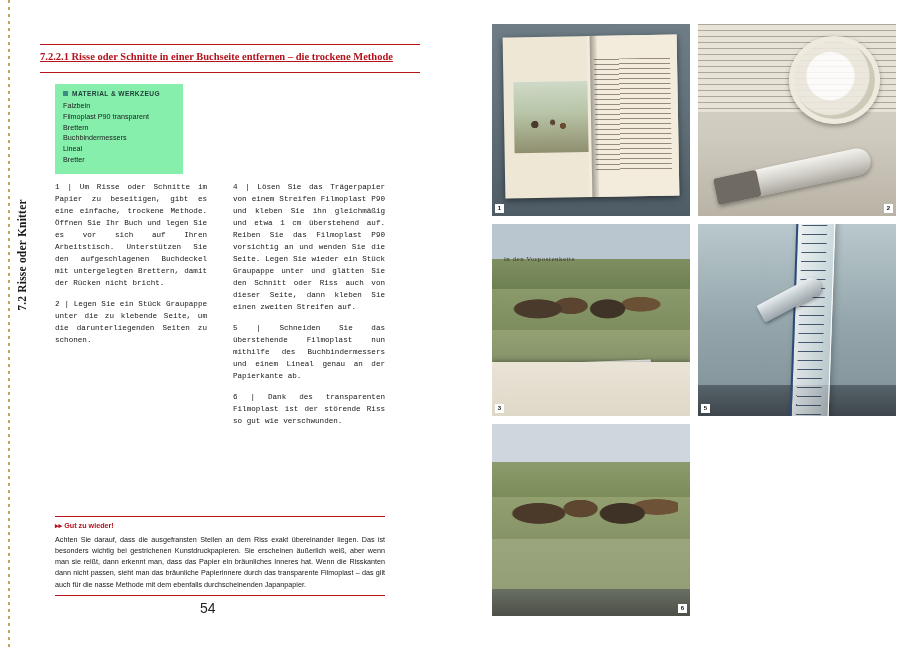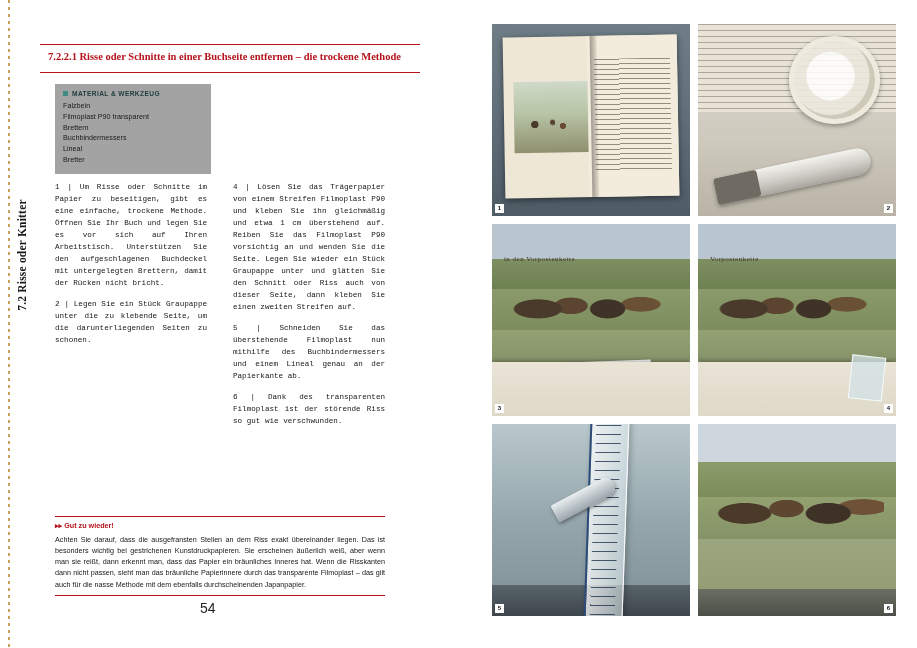--- a/index.html
+++ b/index.html
@@ -55,46 +55,47 @@
     white-space: nowrap;
     font-family: "Liberation Serif", serif;
     font-size: 11.5px;
     font-weight: bold;
     color: #1a1a1a;
     letter-spacing: 0.2px;
   }
 
   .section-title {
     position: absolute;
-    left: 48px;
+    left: 40px;
     top: 50px;
     width: 380px;
     font-family: "Liberation Serif", serif;
     font-size: 10.5px;
     font-weight: bold;
     color: #b5121b;
     line-height: 1.3;
+    text-decoration: underline;
   }
   .title-rule {
     position: absolute;
     left: 40px;
     width: 380px;
     height: 1px;
     background: #b5121b;
   }
   .title-rule.top { top: 44px; }
   .title-rule.bottom { top: 72px; }
 
   
   .material-box {
     position: absolute;
     left: 55px;
     top: 84px;
-    width: 156px;
-    background: #a3a3a3;
+    width: 128px;
+    background: #86efac;
     padding: 6px 8px 8px 8px;
     box-sizing: border-box;
   }
   .material-head {
     font-size: 6.6px;
     font-weight: bold;
     color: #1d3c3a;
     letter-spacing: 0.4px;
     margin-bottom: 4px;
     display: flex;
@@ -480,29 +481,20 @@
       <div class="photo p3">
         <div class="field">
           <div class="horses"></div>
         </div>
         <div class="tool"></div>
         <div class="strip"></div>
         <div class="cap">in den Vorpostenkette</div>
         <div class="num">3</div>
       </div>
 
-      <div class="photo p4">
-        <div class="field">
-          <div class="horses"></div>
-        </div>
-        <div class="strip"></div>
-        <div class="cap">Vorpostenkette</div>
-        <div class="strip2"></div>
-        <div class="num right">4</div>
-      </div>
 
       <div class="photo p5">
         <div class="board"></div>
         <div class="ruler"></div>
         <div class="blade"></div>
         <div class="num">5</div>
       </div>
 
       <div class="photo p6">
         <div class="riders"></div>

